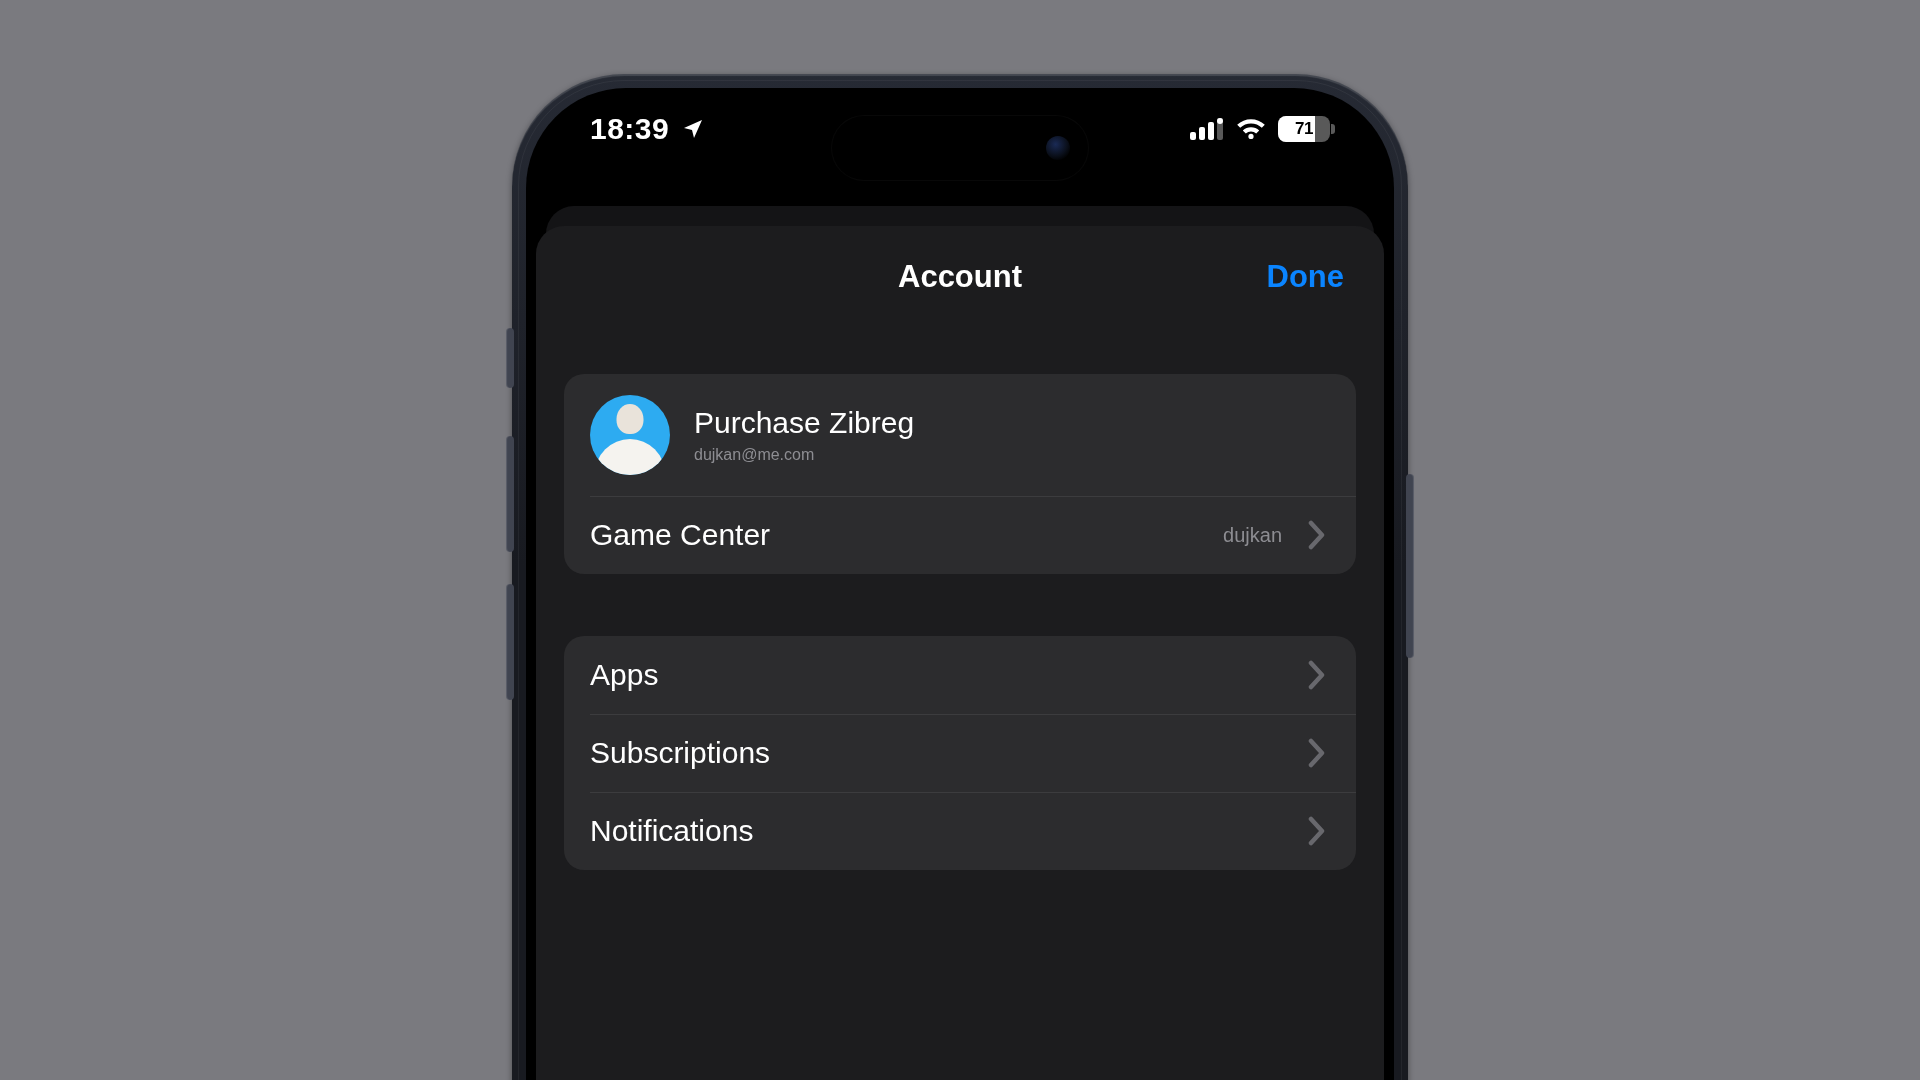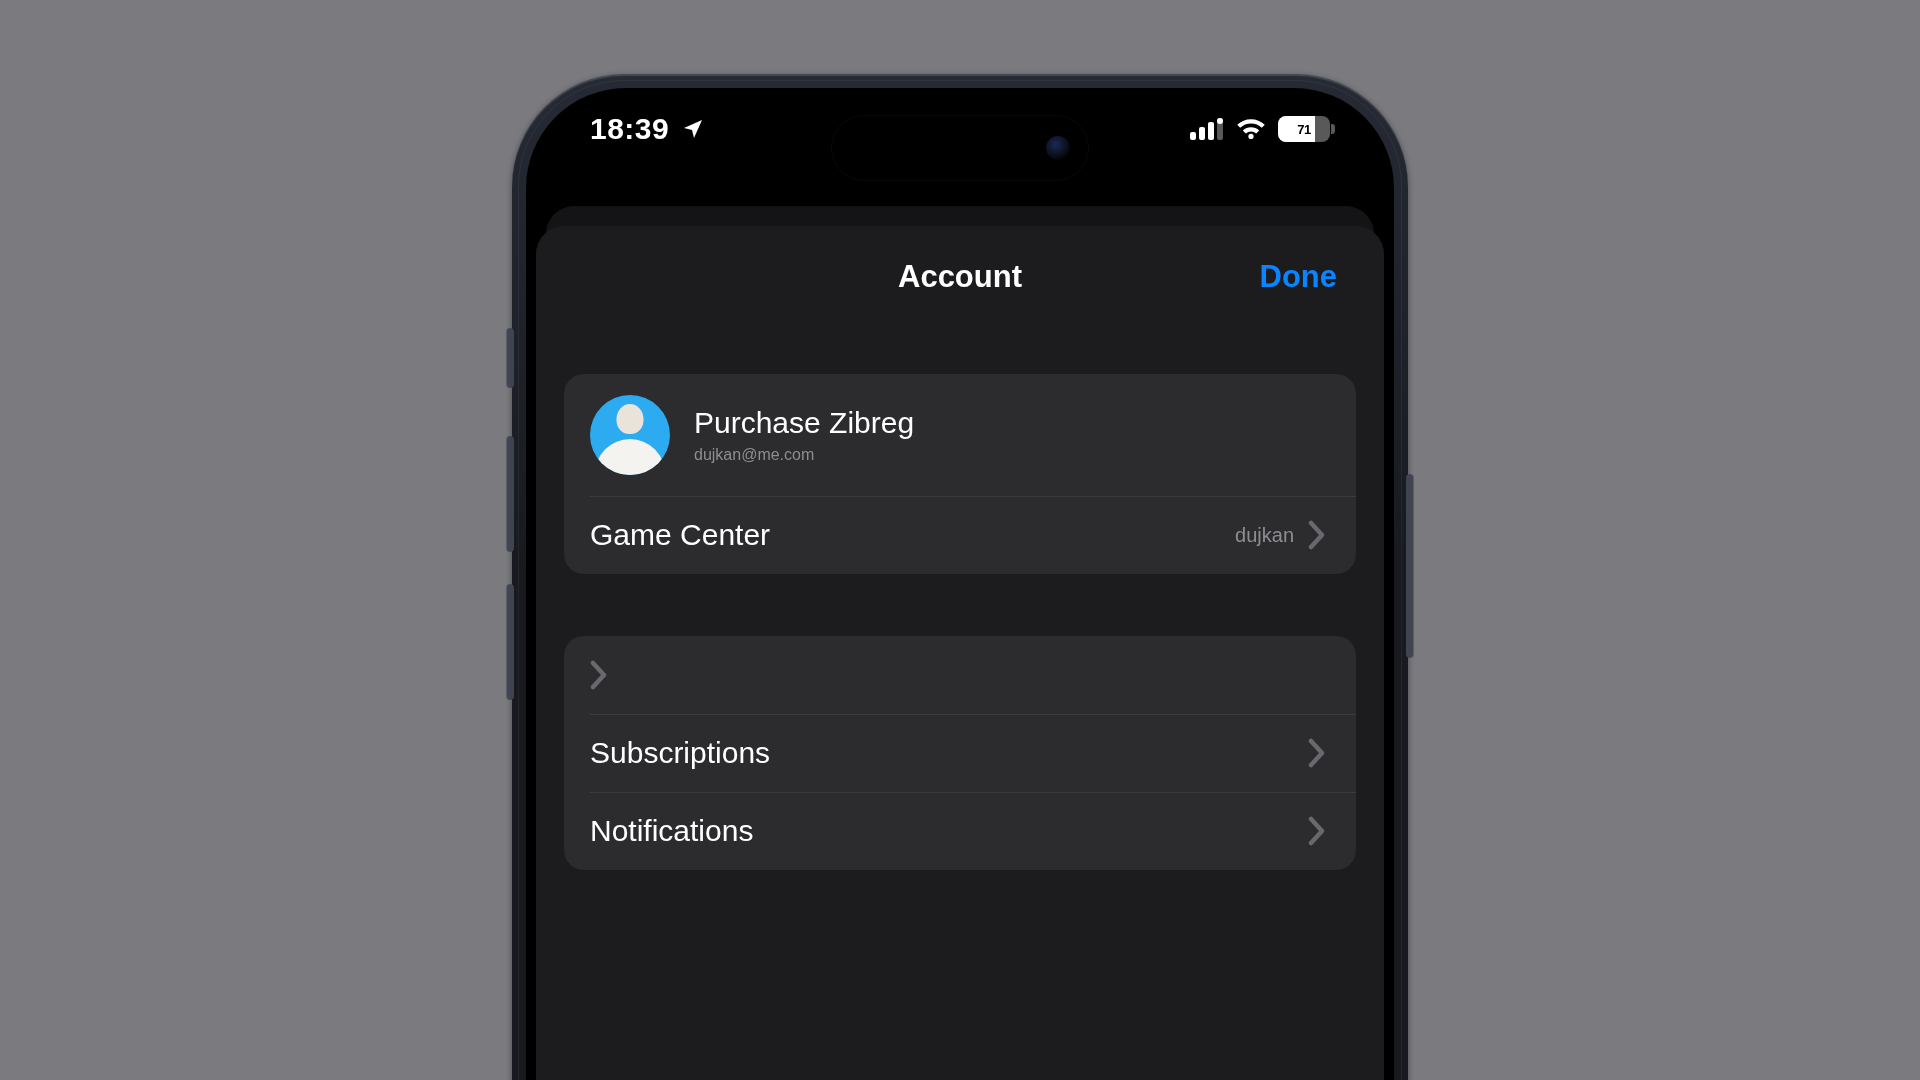--- a/index.html
+++ b/index.html
@@ -80,21 +80,21 @@
     height: 100%;
     background: #fff;
     border-radius: 8px 0 0 8px;
   }
   .battery-text {
     position: absolute;
     inset: 0;
     display: flex;
     align-items: center;
     justify-content: center;
-    font-size: 13px;
+    font-size: 17px;
     font-weight: 700;
     color: #000;
     letter-spacing: -0.5px;
   }
 
   
   .island {
     position: absolute;
     top: 28px;
     left: 50%;
@@ -148,21 +148,21 @@
     justify-content: center;
   }
   .sheet-title {
     font-size: 31px;
     font-weight: 600;
     color: #fff;
     text-align: center;
   }
   .done-btn {
     position: absolute;
-    right: 19px;
+    right: 12px;
     top: 50%;
     transform: translateY(-50%);
     font-size: 31px;
     font-weight: 600;
     color: #0a84ff;
     cursor: pointer;
   }
 
   .group {
     background: #2c2c2e;
@@ -171,20 +171,21 @@
     margin-top: 46px;
   }
   .group + .group { margin-top: 62px; }
   .row {
     display: flex;
     align-items: center;
     min-height: 78px;
     padding: 0 26px;
     position: relative;
     cursor: pointer;
+    gap: 12px;
   }
   .row.highlight { background: #3a3a3c; }
   .row + .row::before {
     content: "";
     position: absolute;
     left: 26px; right: 0; top: 0;
     height: 1px;
     background: rgba(255,255,255,0.08);
   }
   .profile-row { min-height: 122px; gap: 24px; }
@@ -299,20 +300,21 @@
             <span class="chevron">
               <svg width="18" height="30" viewBox="0 0 18 30">
                   <path d="M3 3 L14 15 L3 27" stroke="#68686d" stroke-width="4.5" fill="none" stroke-linecap="round" stroke-linejoin="round"></path>
                 </svg>
             </span>
           </div>
         </div>
 
         <div class="group">
           <div class="row">
+            <div class="row-label">Apps</div>
             <span class="chevron">
               <svg width="18" height="30" viewBox="0 0 18 30">
                   <path d="M3 3 L14 15 L3 27" stroke="#68686d" stroke-width="4.5" fill="none" stroke-linecap="round" stroke-linejoin="round"></path>
                 </svg>
             </span>
           </div>
           <div class="row">
             <div class="row-label">Subscriptions</div>
             <span class="chevron">
               <svg width="18" height="30" viewBox="0 0 18 30">

